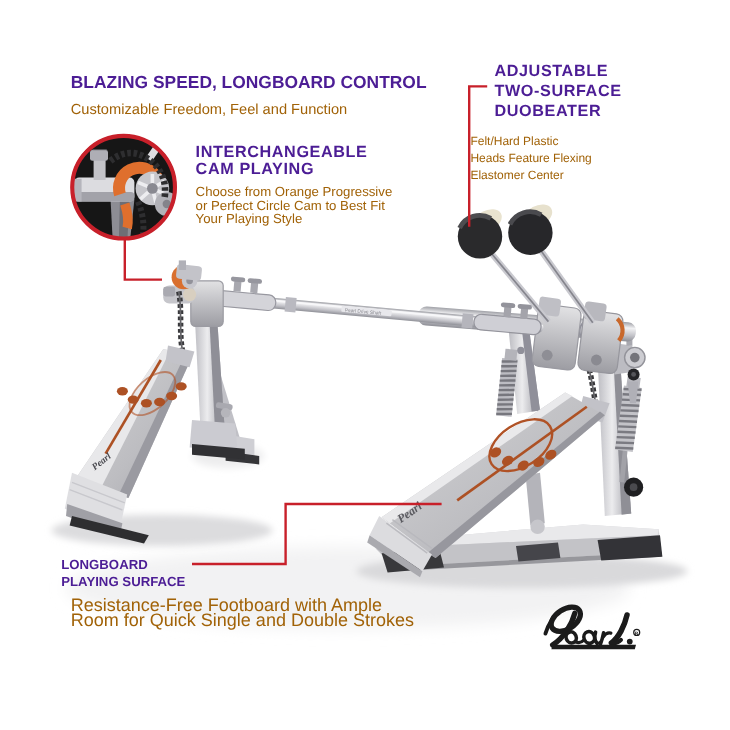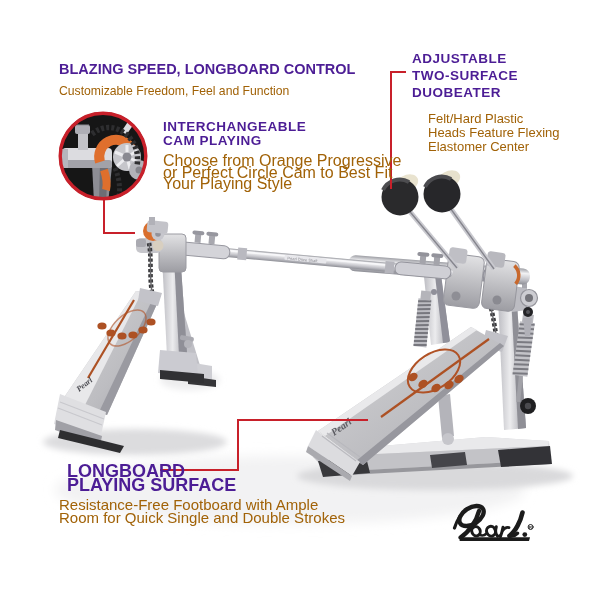--- a/index.html
+++ b/index.html
@@ -317,27 +317,27 @@
   <circle cx="528.6" cy="524" r="2.5" stroke-width="1"></circle>
   <text x="527" y="525.8" font-size="4" font-weight="bold" fill="#1b1b1b" stroke="none" font-family="Liberation Sans,sans-serif">R</text>
 </g>
 </svg>
 
 <div class="t red" style="left:59px;top:61.5px;font-size:14.5px;line-height:15px;">BLAZING SPEED, LONGBOARD CONTROL</div>
 <div class="t dk" style="left:59px;top:83.5px;font-size:12.2px;">Customizable Freedom, Feel and Function</div>
 
 <div class="t red" style="left:163px;top:120px;font-size:13.5px;line-height:13.8px;letter-spacing:0.5px;">INTERCHANGEABLE
 CAM PLAYING</div>
-<div class="t dk" style="left:163px;top:155px;font-size:16px;line-height:11.6px;">Choose from Orange Progressive
+<div class="t dk" style="left:163px;top:155px;font-size:11px;line-height:11.6px;">Choose from Orange Progressive
 or Perfect Circle Cam to Best Fit
 Your Playing Style</div>
 
 <div class="t red" style="left:412px;top:51px;font-size:13.5px;line-height:16.8px;letter-spacing:0.5px;">ADJUSTABLE
 TWO-SURFACE
 DUOBEATER</div>
-<div class="t dk" style="left:428px;top:112px;font-size:13px;line-height:14.1px;">Felt/Hard Plastic
+<div class="t dk" style="left:392px;top:112px;font-size:10px;line-height:14.1px;">Felt/Hard Plastic
 Heads Feature Flexing
 Elastomer Center</div>
 
-<div class="t red" style="left:67px;top:464px;font-size:18px;line-height:14.3px;">LONGBOARD
+<div class="t red" style="left:51px;top:464px;font-size:11px;line-height:14.3px;">LONGBOARD
 PLAYING SURFACE</div>
 <div class="t dk" style="left:59px;top:498px;font-size:15px;line-height:13.4px;">Resistance-Free Footboard with Ample
 Room for Quick Single and Double Strokes</div>
 
 </body></html>

